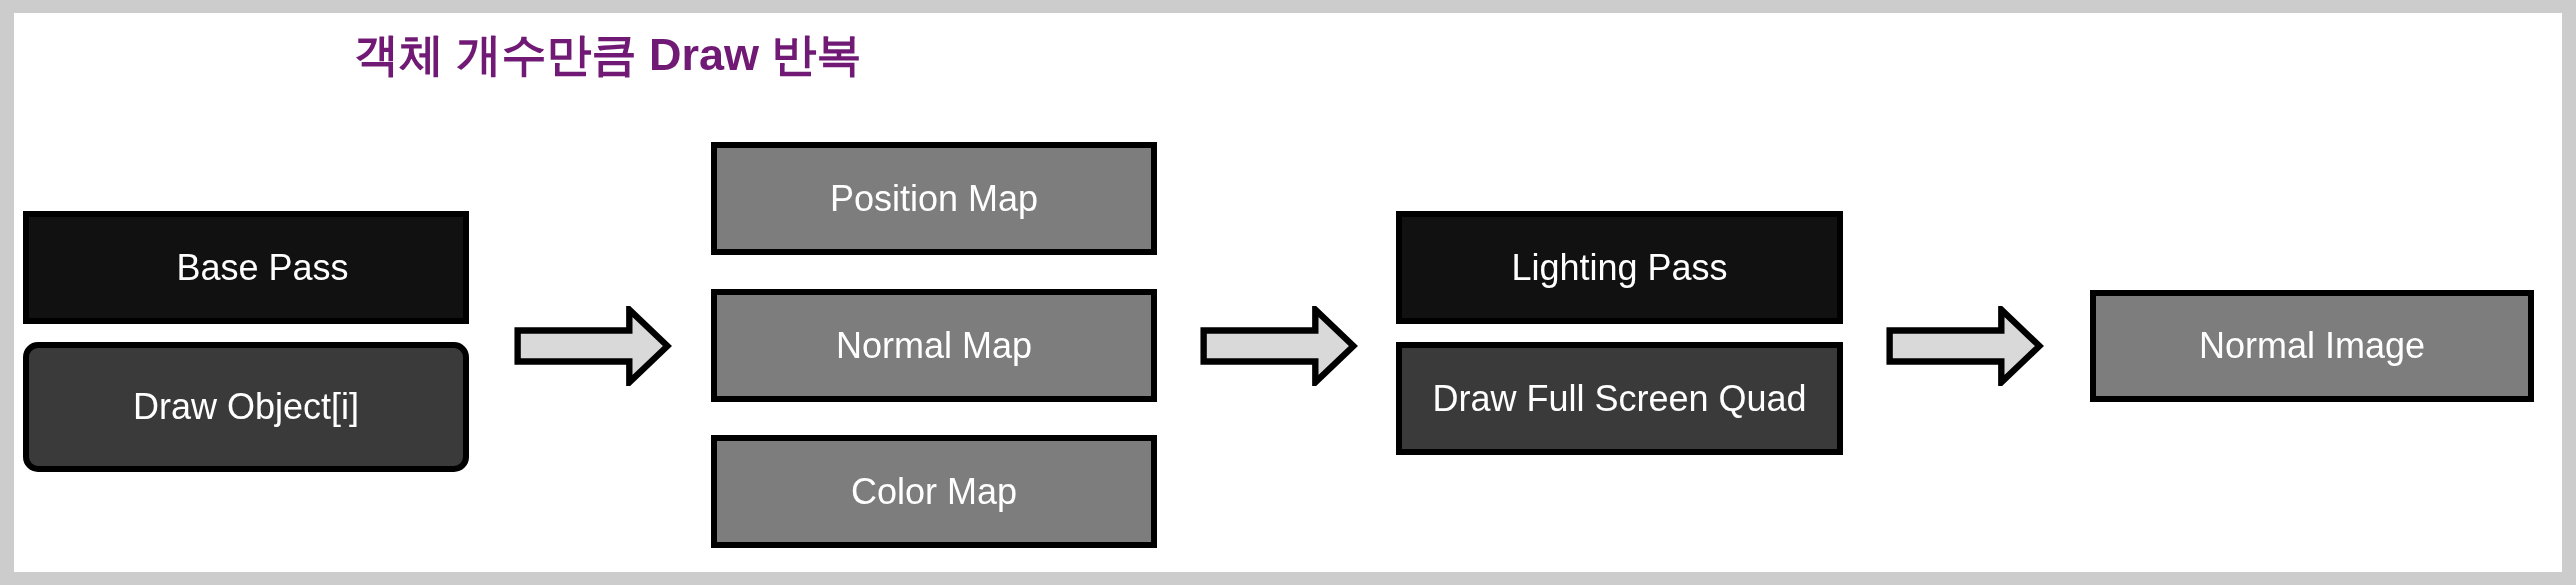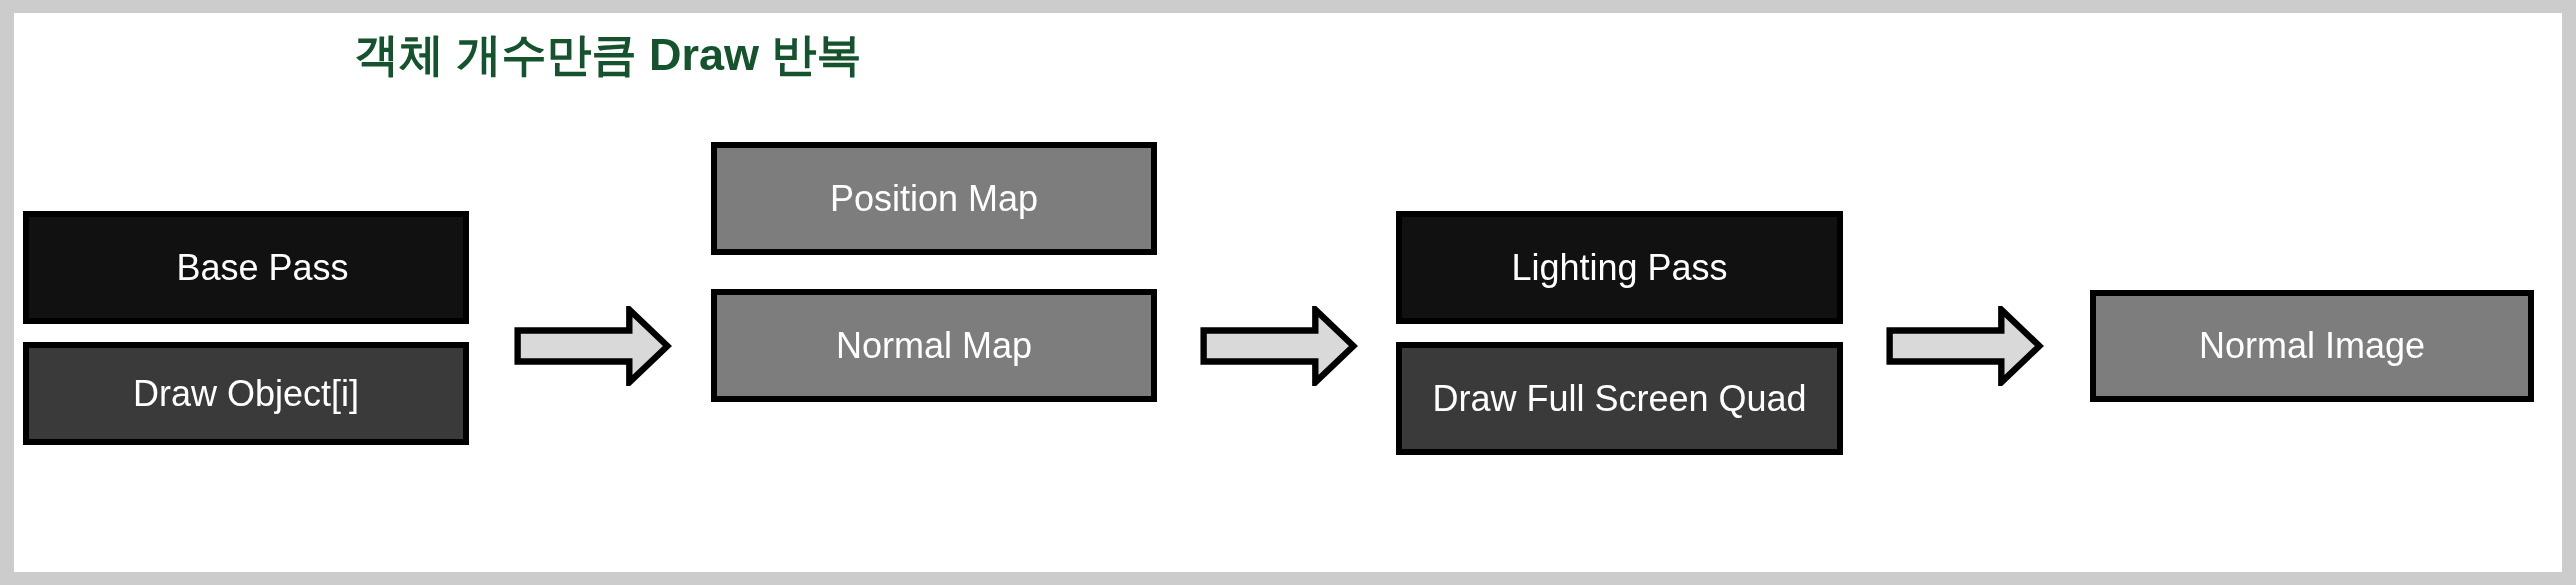--- a/index.html
+++ b/index.html
@@ -15,21 +15,21 @@
     position: absolute;
     left: 13.6px; top: 12.7px;
     width: 2548px; height: 559px;
     background: #ffffff;
   }
   .title {
     position: absolute;
     left: 354px; top: 25.4px;
     font-size: 45px;
     font-weight: bold;
-    color: #14532d;
+    color: #701a75;
     white-space: nowrap;
     letter-spacing: 0px;
   }
   .box {
     position: absolute;
     box-sizing: border-box;
     border: 6.4px solid #000000;
     display: flex;
     align-items: center;
     justify-content: center;
@@ -37,21 +37,21 @@
     font-size: 36px;
     white-space: nowrap;
     text-align: center;
   }
   .box-pass { background: #111111; }
   .box-draw { background: #3a3a3a; }
   .box-map  { background: #7d7d7d; }
 
   
   .base-pass    { left: 23px;   top: 211px; width: 446px; height: 113px; padding-left: 33px; }
-  .draw-object  { left: 23px;   top: 342px; width: 446px; height: 103px; }
+  .draw-object  { left: 23px;   top: 342px; width: 446px; height: 130px; border-radius: 15px; }
   
   .position-map { left: 711px;  top: 142px; width: 446px; height: 113px; }
   .normal-map   { left: 711px;  top: 289px; width: 446px; height: 113px; }
   .color-map    { left: 711px;  top: 435px; width: 446px; height: 113px; }
   
   .lighting-pass{ left: 1396px; top: 211px; width: 447px; height: 113px; }
   .draw-fsq     { left: 1396px; top: 342px; width: 447px; height: 113px; }
   
   .final-image  { left: 2090px; top: 290px; width: 444px; height: 112px; }
 
@@ -86,20 +86,23 @@
       <polygon points="4,27 127,27 127,4 169,44 127,84 127,61 4,61" fill="#d9d9d9" stroke="#000000" stroke-width="7" stroke-linejoin="miter"></polygon>
     </svg>
   </div>
 
   <div class="box box-map position-map">
     <span>Position Map</span>
   </div>
   <div class="box box-map normal-map">
     <span>Normal Map</span>
   </div>
+  <div class="box box-map color-map">
+    <span>Color Map</span>
+  </div>
 
   <div class="arrow arrow-2">
     <svg viewBox="0 0 174 88" preserveAspectRatio="none">
       <polygon points="4,27 127,27 127,4 169,44 127,84 127,61 4,61" fill="#d9d9d9" stroke="#000000" stroke-width="7" stroke-linejoin="miter"></polygon>
     </svg>
   </div>
 
   <div class="box box-draw draw-fsq">
     <span>Draw Full Screen Quad</span>
   </div>

